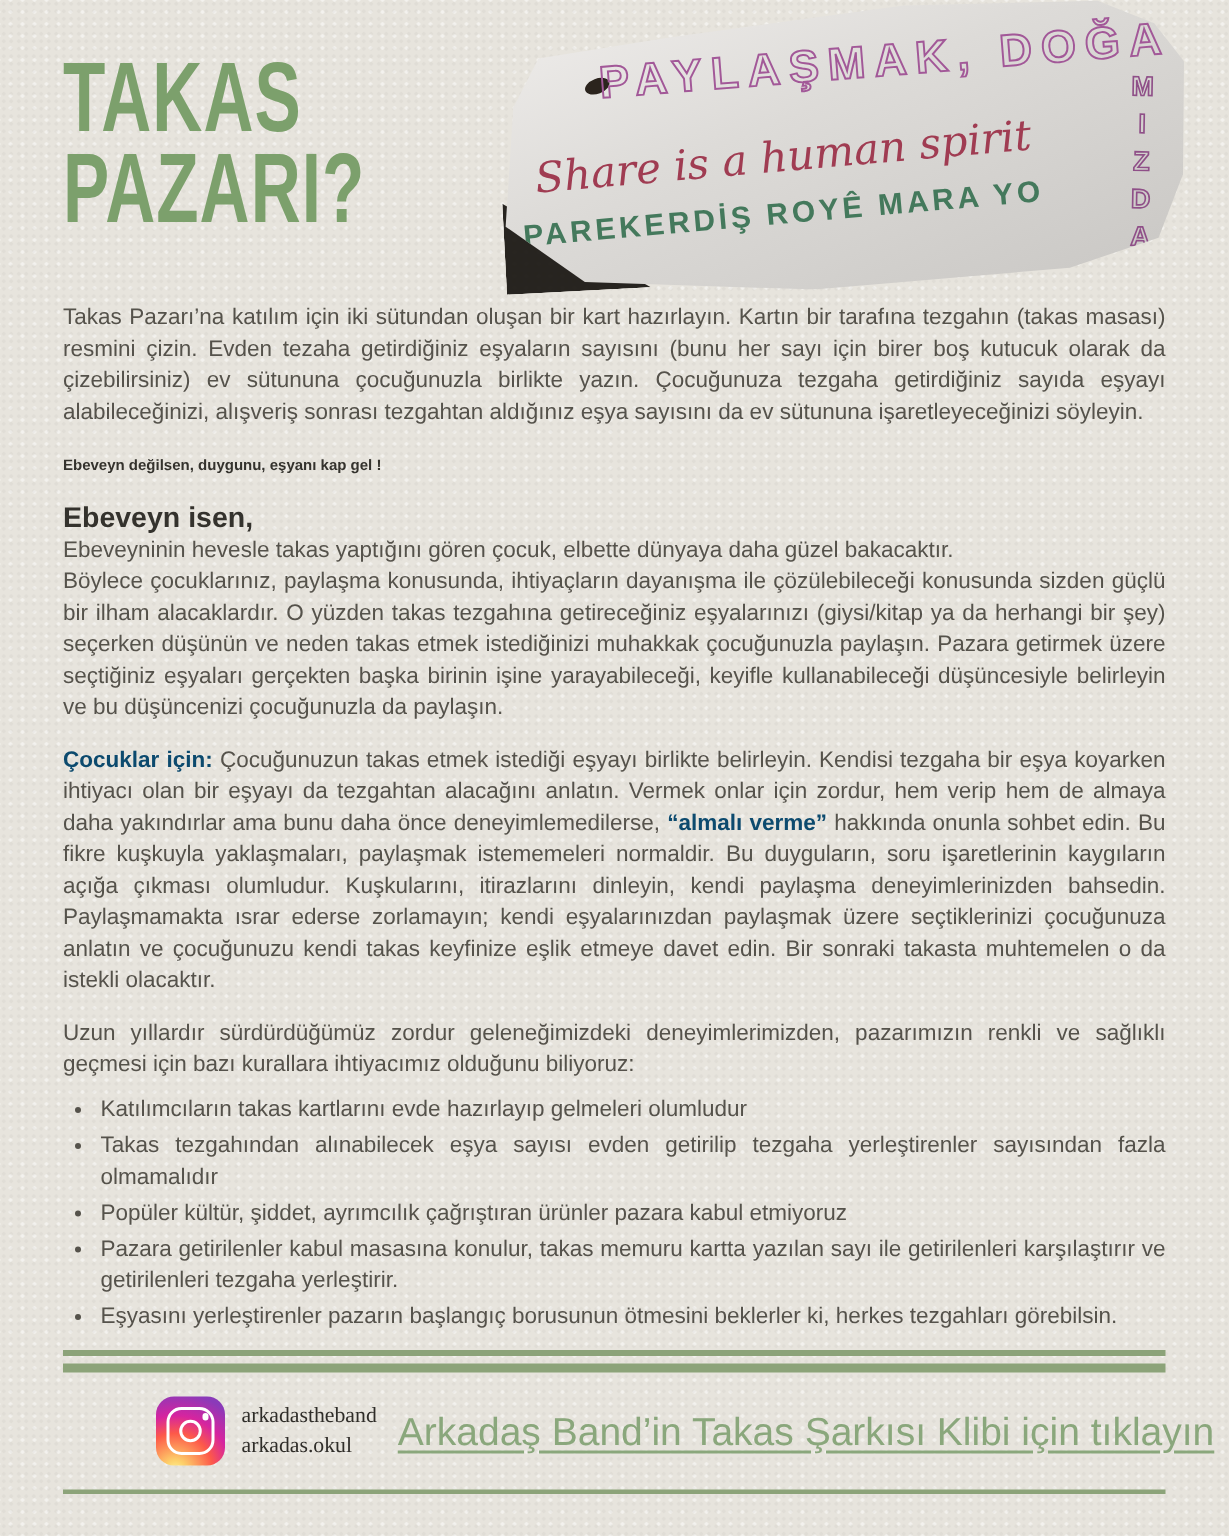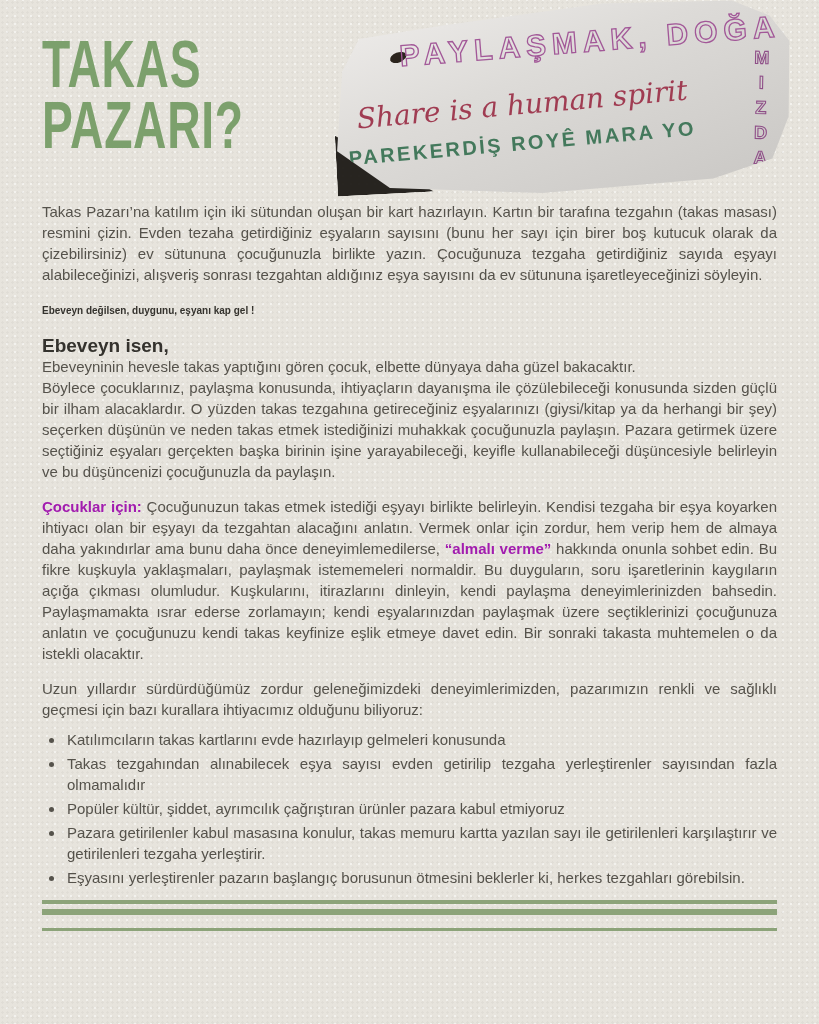--- a/index.html
+++ b/index.html
@@ -61,21 +61,21 @@
   }
   .banner-line3 {
     position:absolute; top:126px; left:16px; white-space:nowrap;
     font-size:20px; font-weight:600; letter-spacing:2.5px;
     color:#44795c; transform:rotate(-2deg);
   }
 
   
   .body-p { margin:0; font-size:15px; line-height:21px; color:#55524b; text-align:justify; }
   .mt { margin-top:14px; }
-  .bold-dark { font-weight:bold; color:#a21caf; }
+  .bold-dark { font-weight:bold; color:#0c4a6e; }
   .callout { margin:15px 0 0; font-size:10px; line-height:21px; font-weight:bold; color:#34322d; }
   .sub-head { margin:14px 0 0; font-size:19px; line-height:21px; font-weight:bold; color:#34322d; }
   ul.rules { margin:9px 0 0; padding-left:23px; }
   ul.rules li {
     font-size:15px; line-height:21px; color:#55524b;
     text-align:justify; padding-left:2px; margin-bottom:3px;
   }
 
   
   .sep-double { margin-top:12px; }
@@ -131,30 +131,44 @@
 
     <p class="sub-head">Ebeveyn isen,</p>
     <p class="body-p">Ebeveyninin hevesle takas yaptığını gören çocuk, elbette dünyaya daha güzel bakacaktır.</p>
     <p class="body-p">Böylece çocuklarınız, paylaşma konusunda, ihtiyaçların dayanışma ile çözülebileceği konusunda sizden güçlü bir ilham alacaklardır. O yüzden takas tezgahına getireceğiniz eşyalarınızı (giysi/kitap ya da herhangi bir şey) seçerken düşünün ve neden takas etmek istediğinizi muhakkak çocuğunuzla paylaşın. Pazara getirmek üzere seçtiğiniz eşyaları gerçekten başka birinin işine yarayabileceği, keyifle kullanabileceği düşüncesiyle belirleyin ve bu düşüncenizi çocuğunuzla da paylaşın.</p>
 
     <p class="body-p mt"><span class="bold-dark">Çocuklar için:</span><span> Çocuğunuzun takas etmek istediği eşyayı birlikte belirleyin. Kendisi tezgaha bir eşya koyarken ihtiyacı olan bir eşyayı da tezgahtan alacağını anlatın. Vermek onlar için zordur, hem verip hem de almaya daha yakındırlar ama bunu daha önce deneyimlemedilerse, </span><span class="bold-dark">“almalı verme”</span><span> hakkında onunla sohbet edin. Bu fikre kuşkuyla yaklaşmaları, paylaşmak istememeleri normaldir. Bu duyguların, soru işaretlerinin kaygıların açığa çıkması olumludur. Kuşkularını, itirazlarını dinleyin, kendi paylaşma deneyimlerinizden bahsedin. Paylaşmamakta ısrar ederse zorlamayın; kendi eşyalarınızdan paylaşmak üzere seçtiklerinizi çocuğunuza anlatın ve çocuğunuzu kendi takas keyfinize eşlik etmeye davet edin. Bir sonraki takasta muhtemelen o da istekli olacaktır.</span></p>
 
     <p class="body-p mt">Uzun yıllardır sürdürdüğümüz zordur geleneğimizdeki deneyimlerimizden, pazarımızın renkli ve sağlıklı geçmesi için bazı kurallara ihtiyacımız olduğunu biliyoruz:</p>
 
     <ul class="rules">
-      <li>Katılımcıların takas kartlarını evde hazırlayıp gelmeleri konusunda</li>
+      <li>Katılımcıların takas kartlarını evde hazırlayıp gelmeleri olumludur</li>
       <li>Takas tezgahından alınabilecek eşya sayısı evden getirilip tezgaha yerleştirenler sayısından fazla olmamalıdır</li>
       <li>Popüler kültür, şiddet, ayrımcılık çağrıştıran ürünler pazara kabul etmiyoruz</li>
       <li>Pazara getirilenler kabul masasına konulur, takas memuru kartta yazılan sayı ile getirilenleri karşılaştırır ve getirilenleri tezgaha yerleştirir.</li>
       <li>Eşyasını yerleştirenler pazarın başlangıç borusunun ötmesini beklerler ki, herkes tezgahları görebilsin.</li>
     </ul>
 
   </div>
 
   <div class="sep-double">
     <div class="bar-thin"></div>
     <div class="bar-thick"></div>
   </div>
 
+  <div class="footer-row">
+    <div class="insta-block">
+      <span class="ig-icon">
+        <span class="ig-frame"></span>
+        <span class="ig-lens"></span>
+        <span class="ig-dot"></span>
+      </span>
+      <span class="handles">
+        <div>arkadastheband</div>
+        <div>arkadas.okul</div>
+      </span>
+    </div>
+    <a class="video-link" href="#">Arkadaş Band’in Takas Şarkısı Klibi için tıklayın</a>
+  </div>
 
   <div class="bottom-line"></div>
 
 </div>
 
 </body></html>

